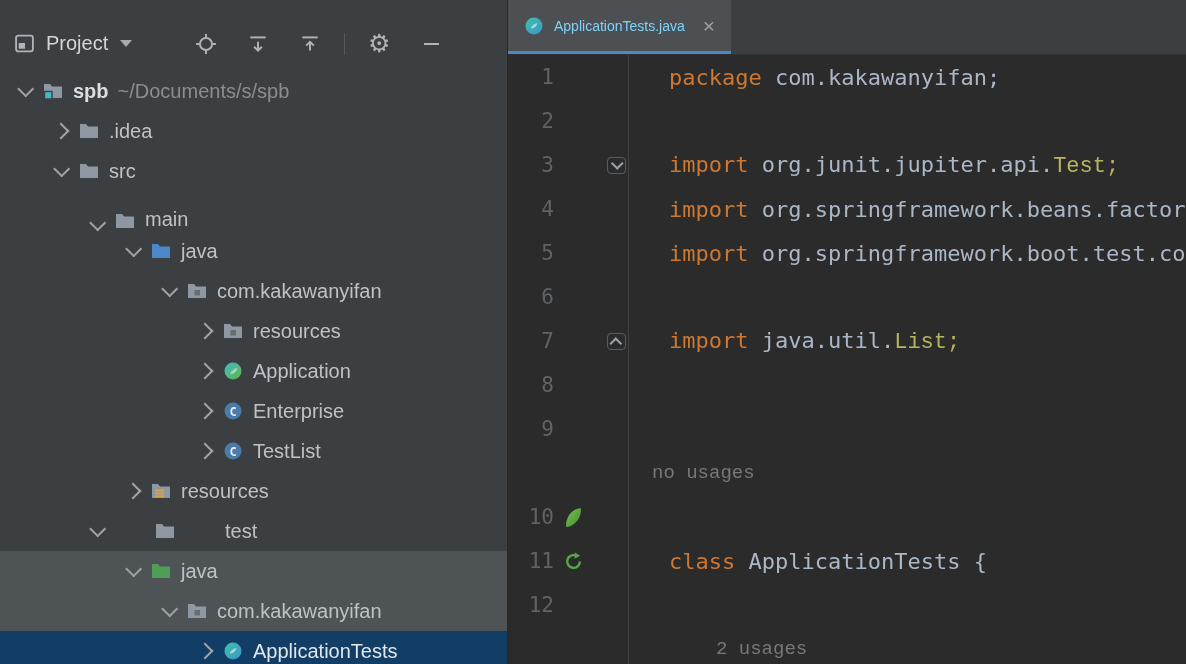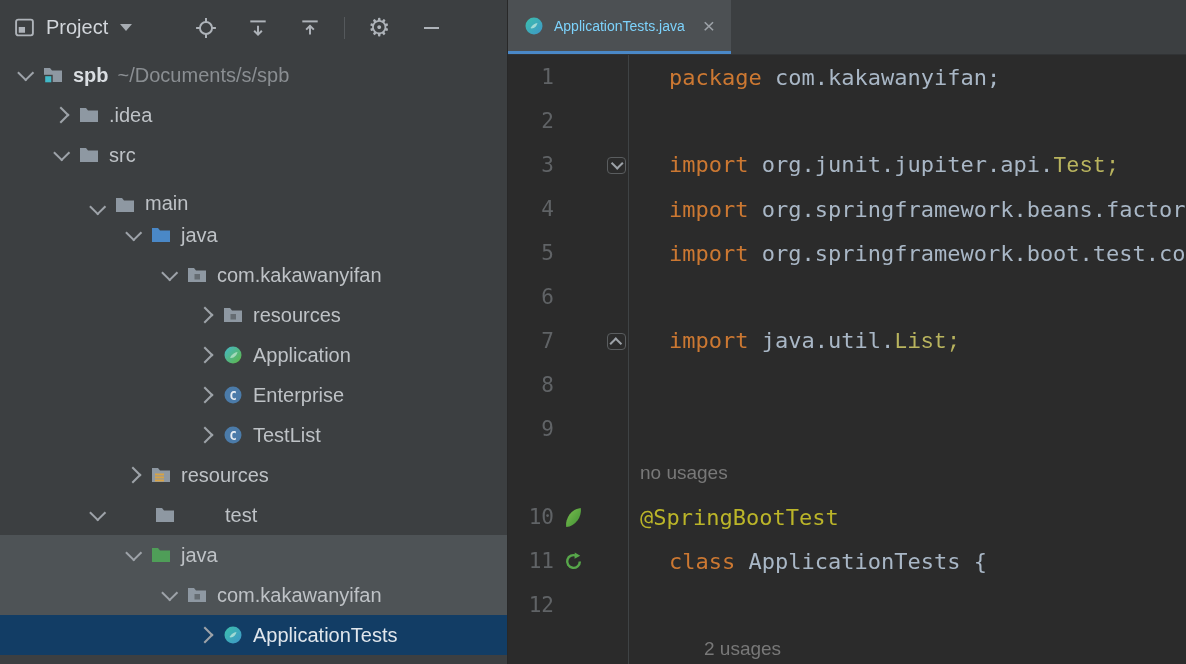--- a/index.html
+++ b/index.html
@@ -13,21 +13,21 @@
 
   
   .project-panel {
     width:507px; min-width:507px; height:100%;
     background:var(--panel-bg,#3C3F41);
     border-right:1px solid var(--panel-border,#282828);
     overflow:hidden; position:relative;
   }
   .panel-header {
     height:55px; display:flex; align-items:center;
-    padding:0 12px; gap:10px;
+    padding:0 12px; gap:10px;margin-top:16px;
   }
   .panel-title { color:#D2D6DB; font-size:20px; }
   .caret {
     width:0; height:0; margin-left:2px;
     border-left:6px solid transparent; border-right:6px solid transparent;
     border-top:7px solid #A7ACB2;
   }
   .toolbar-actions { display:flex; align-items:center; gap:28px; margin-left:52px; }
   .tool-icon { display:inline-flex; align-items:center; justify-content:center; width:24px; height:24px; cursor:pointer; }
   .tool-sep { width:1px; height:22px; background:#55595C; margin:0 -6px; }
@@ -83,21 +83,21 @@
   .fold .chv { width:7px; height:7px; border-right:2px solid #9DA2A8; border-bottom:2px solid #9DA2A8; }
   .fold.down .chv { transform:rotate(45deg) translate(-1px,-2px); }
   .fold.up .chv { transform:rotate(-135deg) translate(-1px,-2px); }
   .code-text { padding-left:12px; white-space:pre; overflow:hidden; }
   .tk-kw { color:var(--keyword,#CC7832);margin-left:29px; }
   .tk-pl { color:var(--plain,#A9B7C6);text-align:center; }
   .tk-an { color:var(--annotation,#BBB529); }
   .tk-cl { color:var(--classref,#B9B45E);font-family:Liberation Mono, monospace; }
   .code-text.inlay {
     color:var(--inlay,#787878); font-size:19px;
-    font-family:Liberation Sans, sans-serif; white-space:nowrap;
+    font-family:Liberation Mono, monospace; white-space:nowrap;margin-left:12px;
   }
   .spring-leaf {
     width:17px; height:17px;
     background:linear-gradient(135deg,#7CC14F,#3F8F34);
     border-radius:100% 0 100% 0;
     transform:rotate(-8deg);
   }
 </style>
 </head>
 <body>
@@ -428,21 +428,20 @@
           <span class="gutter-icon-slot"></span>
           <span class="fold-slot"></span>
           <span class="code-text inlay" style="padding-left: 12px;">no usages</span>
         </div>
         <div class="code-row">
           <span class="line-num">10</span>
           <span class="gutter-icon-slot">
             <span class="spring-leaf"></span>
           </span>
           <span class="fold-slot"></span>
-          <span class="code-text"><span class="tk-an">@SpringBootTest</span></span>
         </div>
         <div class="code-row">
           <span class="line-num">11</span>
           <span class="gutter-icon-slot">
             <svg width="19" height="19" viewBox="0 0 18 18">
               <path d="M15 9a6 6 0 1 1-3.4-5.4" fill="none" stroke="#57A64A" stroke-width="2.3"></path>
               <path d="M10.2 0.4l5.2 3.1-5.4 3z" fill="#57A64A"></path>
             </svg>
           </span>
           <span class="fold-slot"></span>

